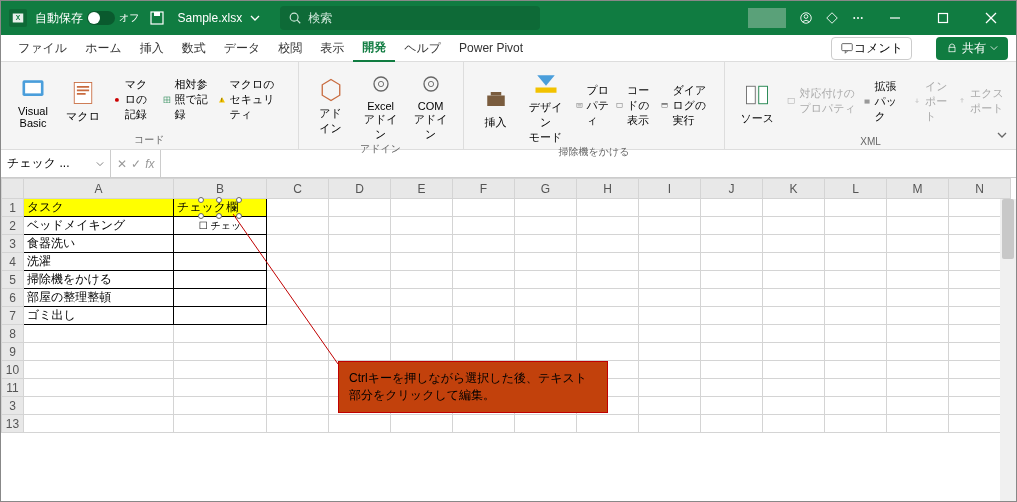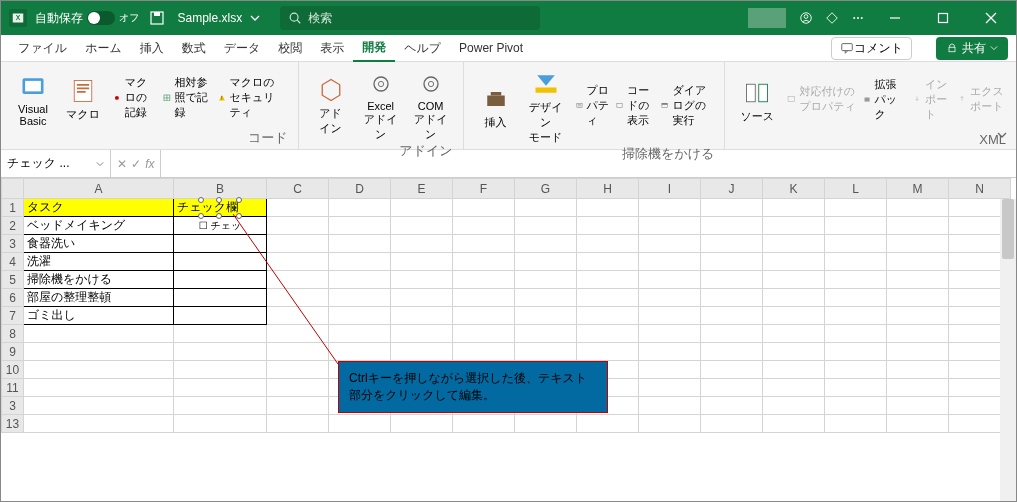--- a/index.html
+++ b/index.html
@@ -23,21 +23,21 @@
 .tabs{height:27px;background:#fff;display:flex;align-items:center;border-bottom:1px solid #ddd;padding:0 8px;font-size:12px;}
 .tabs .tab{padding:0 9px;height:27px;display:flex;align-items:center;cursor:pointer;color:#333;}
 .tabs .tab.active{color:#107c41;font-weight:bold;border-bottom:2px solid #107c41;}
 .tabs .tab.blue{color:#185abd;}
 .tabs .spacer{flex:1;}
 .tabs .comment-btn{border:1px solid #ccc;border-radius:4px;padding:2px 8px;display:flex;align-items:center;margin-right:24px;cursor:pointer;}
 .tabs .share-btn{background:#107c41;color:#fff;border-radius:4px;padding:3px 10px;display:flex;align-items:center;gap:4px;cursor:pointer;}
 .ribbon{background:#f5f5f5;height:88px;display:flex;border-bottom:1px solid #ddd;position:relative;}
 .ribbon-group{border-right:1px solid #ddd;padding:2px 10px 0;display:flex;flex-direction:column;}
 .ribbon-group .items{display:flex;gap:6px;flex:1;}
-.ribbon-group .group-label{text-align:right;font-size:13px;color:#666;padding-bottom:2px;}
+.ribbon-group .group-label{text-align:center;font-size:10px;color:#666;padding-bottom:2px;}
 .ribbon-btn{display:flex;flex-direction:column;align-items:center;justify-content:center;padding:4px 4px 0;font-size:11px;cursor:pointer;text-align:center;min-width:44px;}
 .ribbon-btn .icon{width:32px;height:32px;display:flex;align-items:center;justify-content:center;}
 .ribbon-btn .icon svg{width:28px;height:28px;}
 .ribbon-list{display:flex;gap:1px;padding-top:2px;}
 .ribbon-list-item{display:flex;align-items:center;gap:4px;font-size:11px;cursor:pointer;padding:1px 2px;}
 .ribbon-list-item .sicon{width:16px;height:16px;display:flex;align-items:center;justify-content:center;}
 .ribbon-collapse{position:absolute;right:8px;bottom:4px;cursor:pointer;}
 .formula-bar{height:28px;display:flex;align-items:center;border-bottom:1px solid #ccc;font-size:12px;}
 .name-box{width:110px;border-right:1px solid #ccc;padding:0 6px;display:flex;align-items:center;justify-content:space-between;height:100%;}
 .name-box span{overflow:hidden;text-overflow:ellipsis;white-space:nowrap;}
@@ -50,21 +50,21 @@
 .grid .colhdr th{background:#e8e8e8;text-align:center;font-weight:normal;color:#555;height:20px;}
 .grid .rowhdr{background:#e8e8e8;text-align:center;font-weight:normal;color:#555;width:22px;}
 .grid .sel-all{background:#e8e8e8;width:22px;}
 .col-A{width:150px;}
 .col-B{width:93px;}
 .col-other{width:62px;}
 .hdr-cell{background:#ffff00 !important;}
 .data-border{border:1px solid #000 !important;}
 .checkbox-shape{position:absolute;left:200px;top:22px;width:38px;height:16px;}
 .handle{position:absolute;width:6px;height:6px;border:1px solid #666;background:#fff;border-radius:50%;}
-.callout{position:absolute;left:337px;top:360px;width:270px;border:1px solid #c00000;background:#0369a1;padding:8px 10px;font-size:12px;line-height:1.4;}
+.callout{position:absolute;left:337px;top:360px;width:270px;border:1px solid #c00000;background:#c2410c;padding:8px 10px;font-size:12px;line-height:1.4;}
 .scrollbar-v{position:absolute;right:0;top:21px;bottom:0;width:16px;background:#f0f0f0;}
 .scrollbar-v .thumb{position:absolute;top:0;left:2px;right:2px;height:60px;background:#c8c8c8;border-radius:2px;}
 </style>
 </head>
 <body>
 
 <div class="titlebar">
   <div class="app-icon">
     <svg viewBox="0 0 16 16">
         <rect x="1" y="2" width="14" height="12" fill="#fff" opacity="0.9"></rect>

